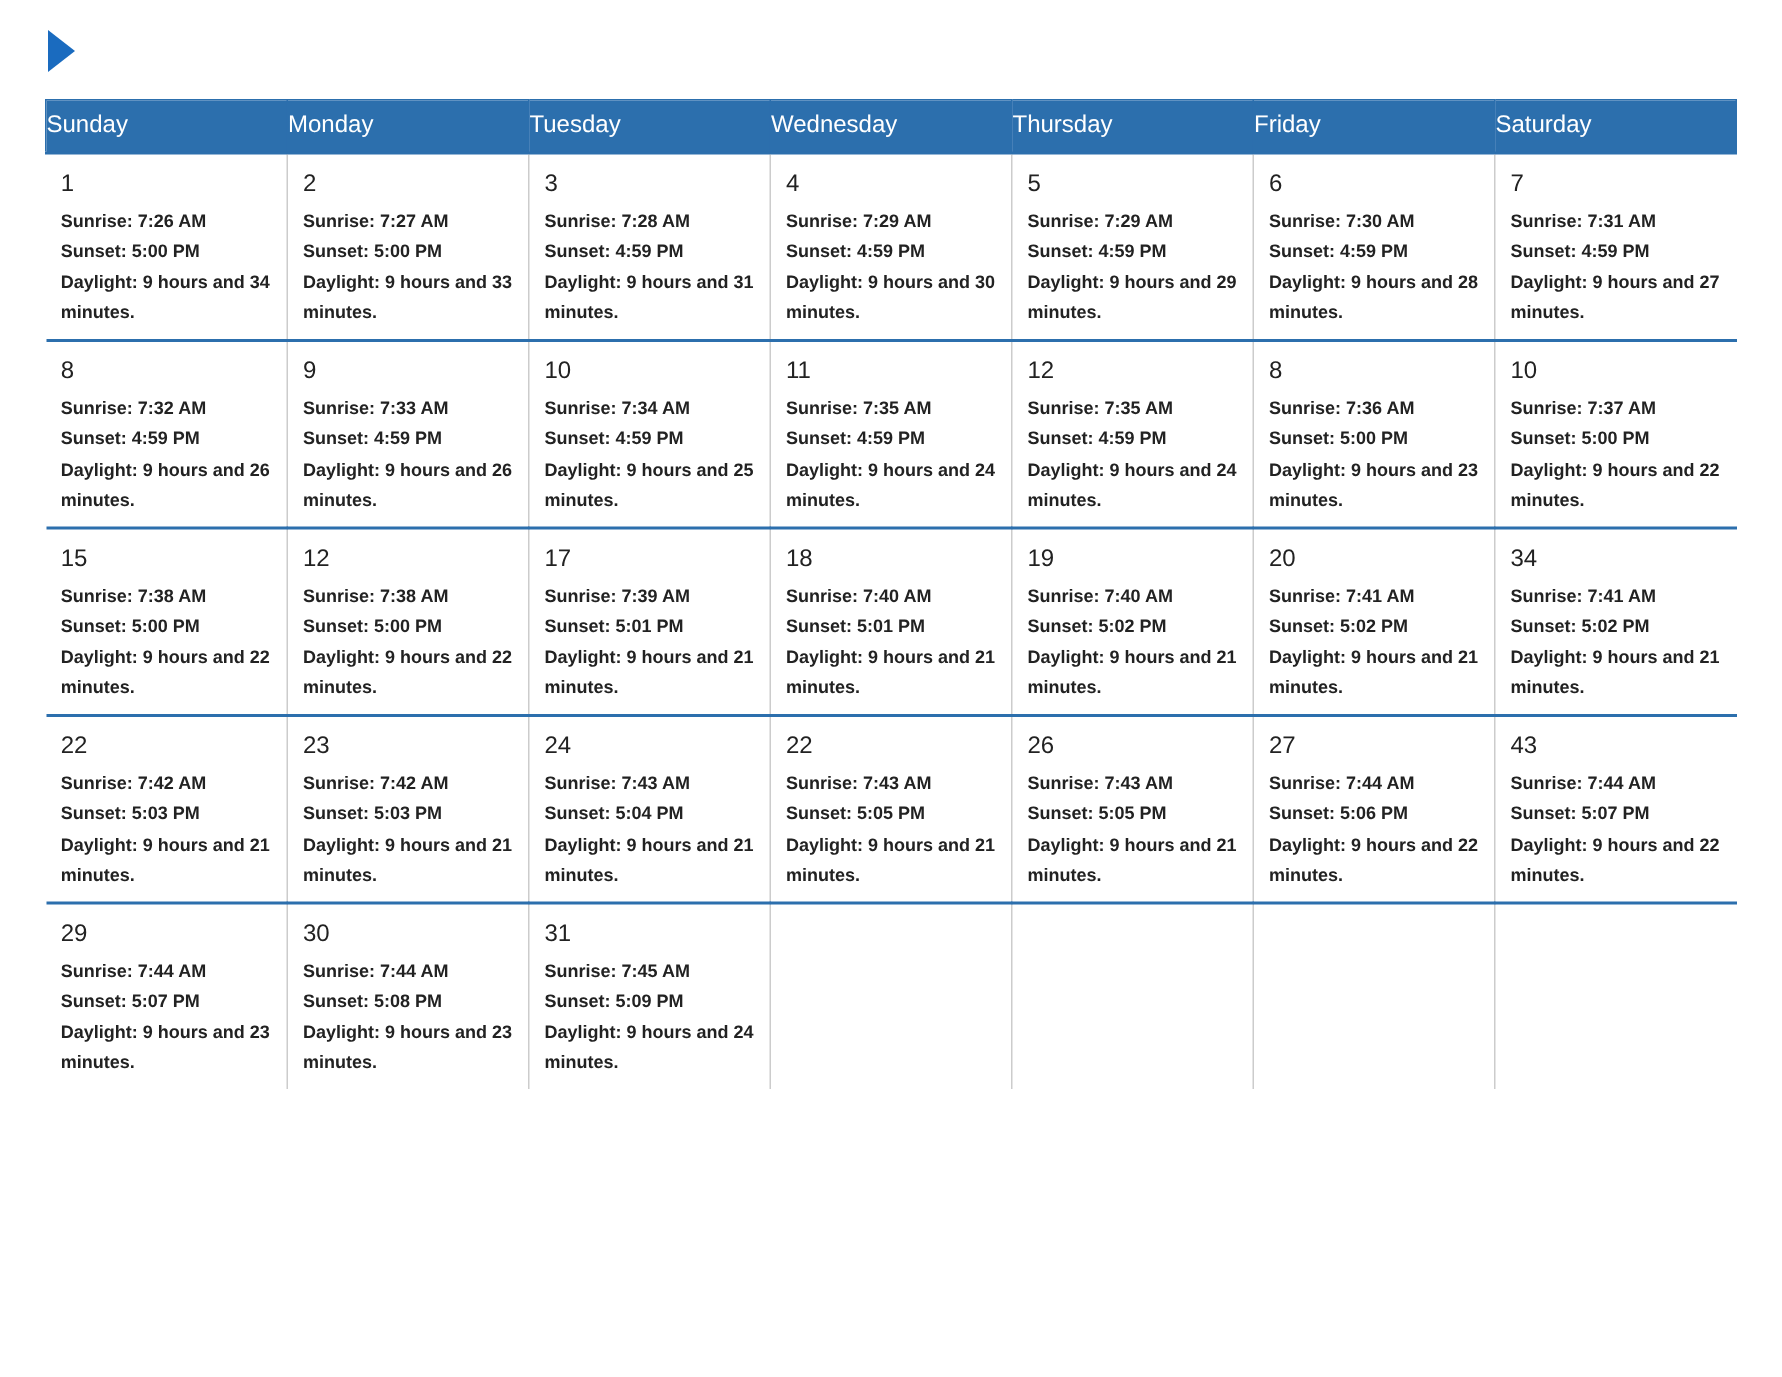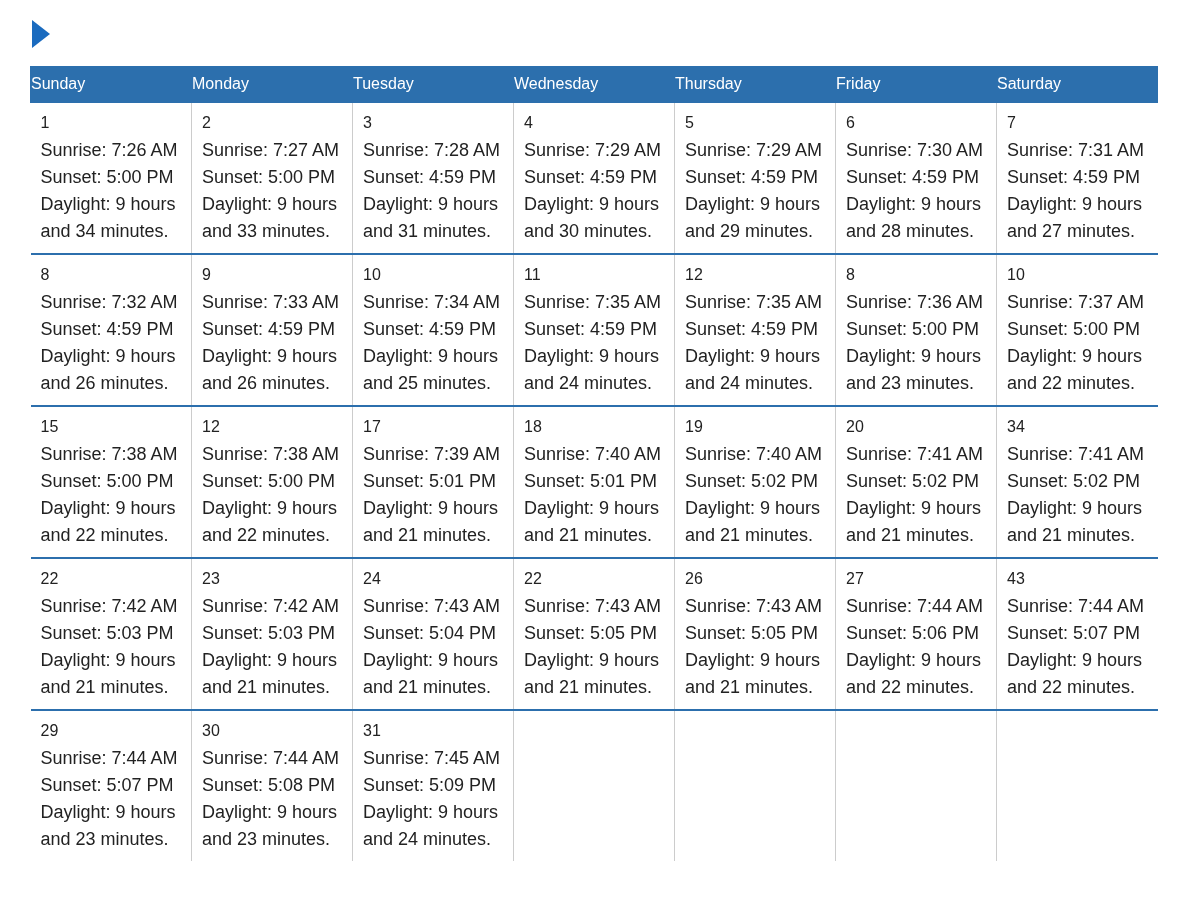--- a/index.html
+++ b/index.html
@@ -91,23 +91,24 @@
     tbody td:last-child {
       border-right: none;
     }
     .day-num {
       font-size: 16px;
       font-weight: normal;
       display: block;
       margin-bottom: 2px;
     }
     .day-info {
-      font-size: 18px;
+      font-size: 12px;
       color: #222;
       line-height: 1.5;
+      font-weight: bold;
     }
   </style>
 </head>
 <body>
 
 <div class="header">
   <div class="logo">
     <div class="logo-text">
       <span class="logo-general"></span>
       <span class="logo-arrow"></span>

